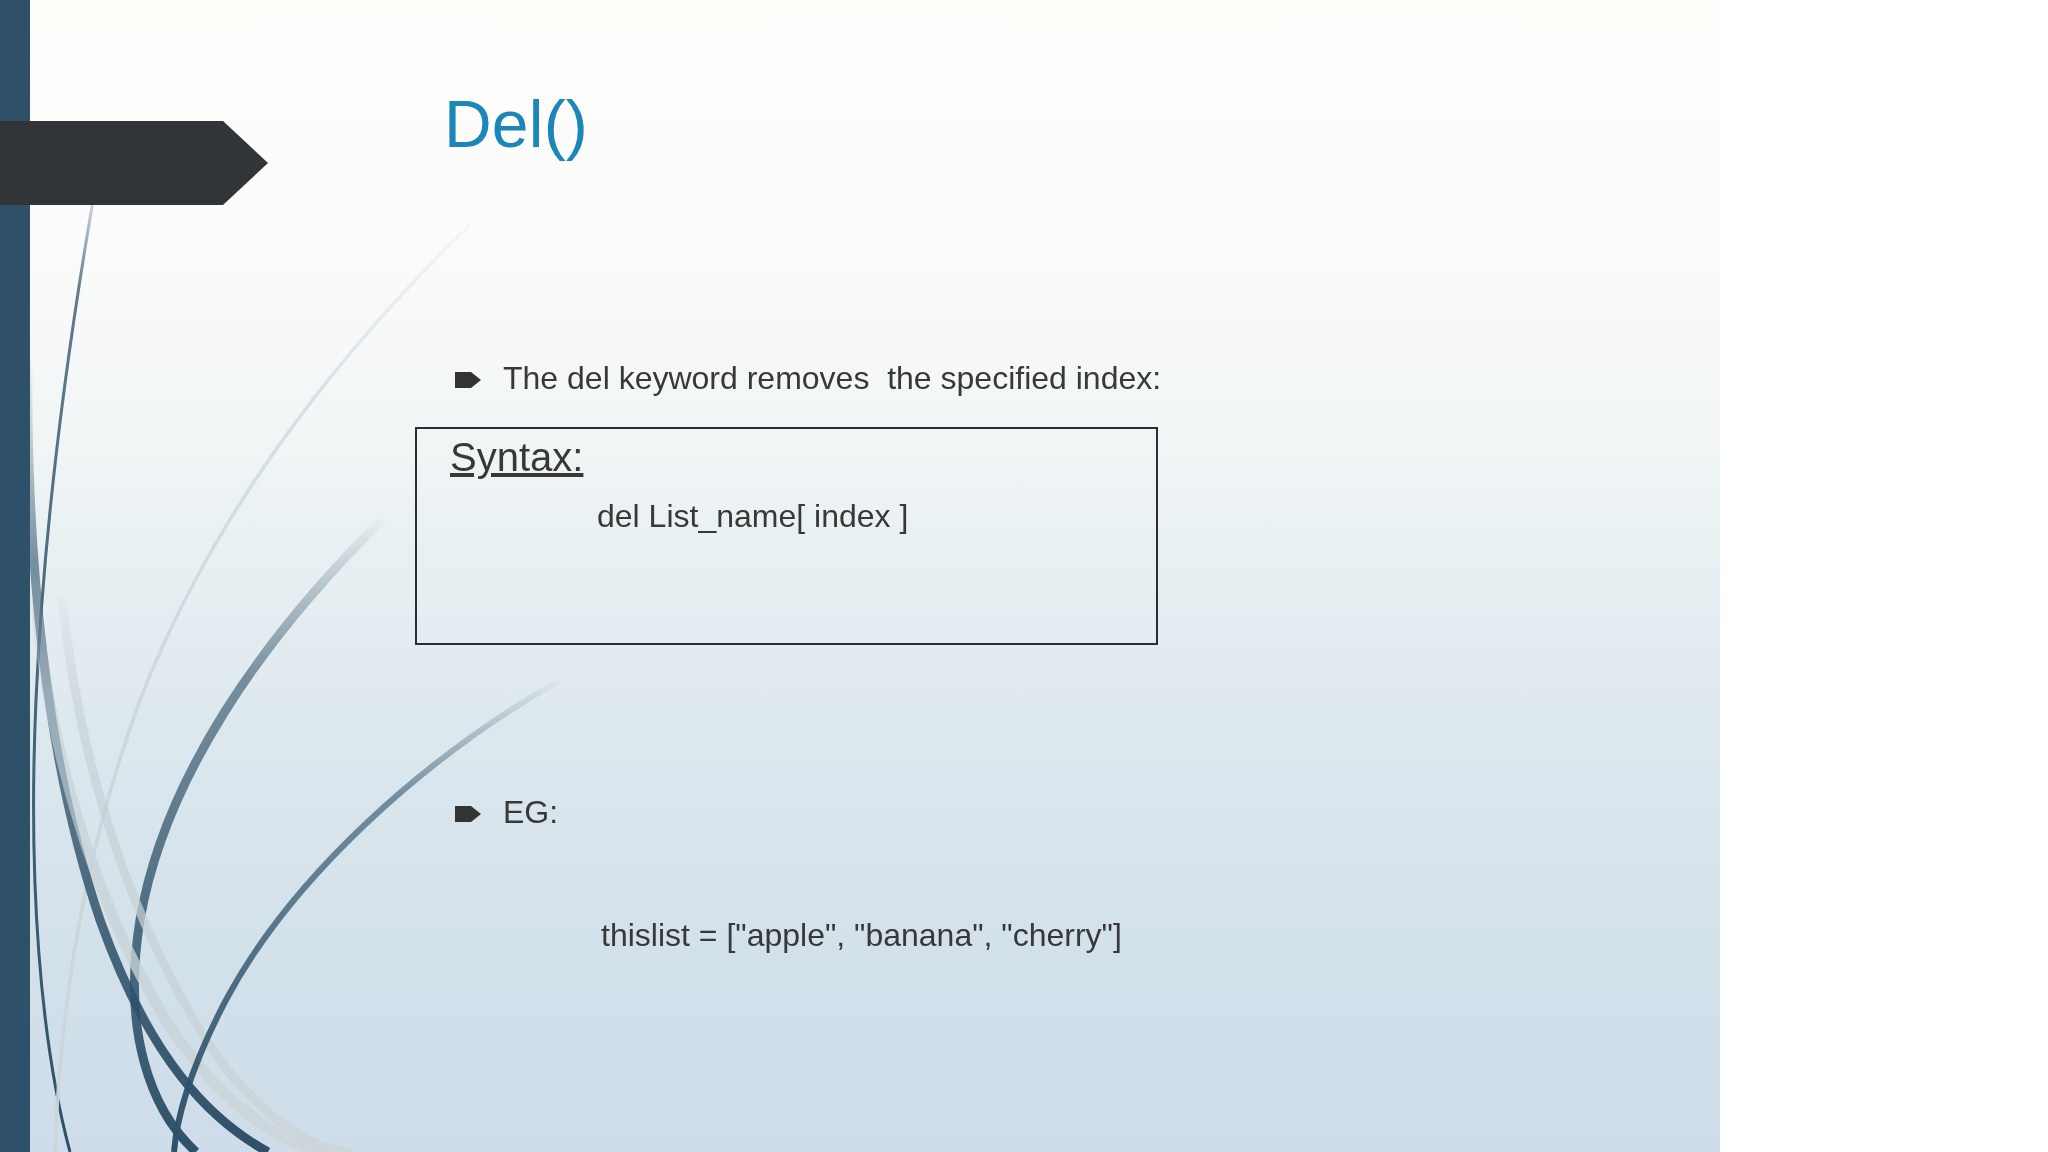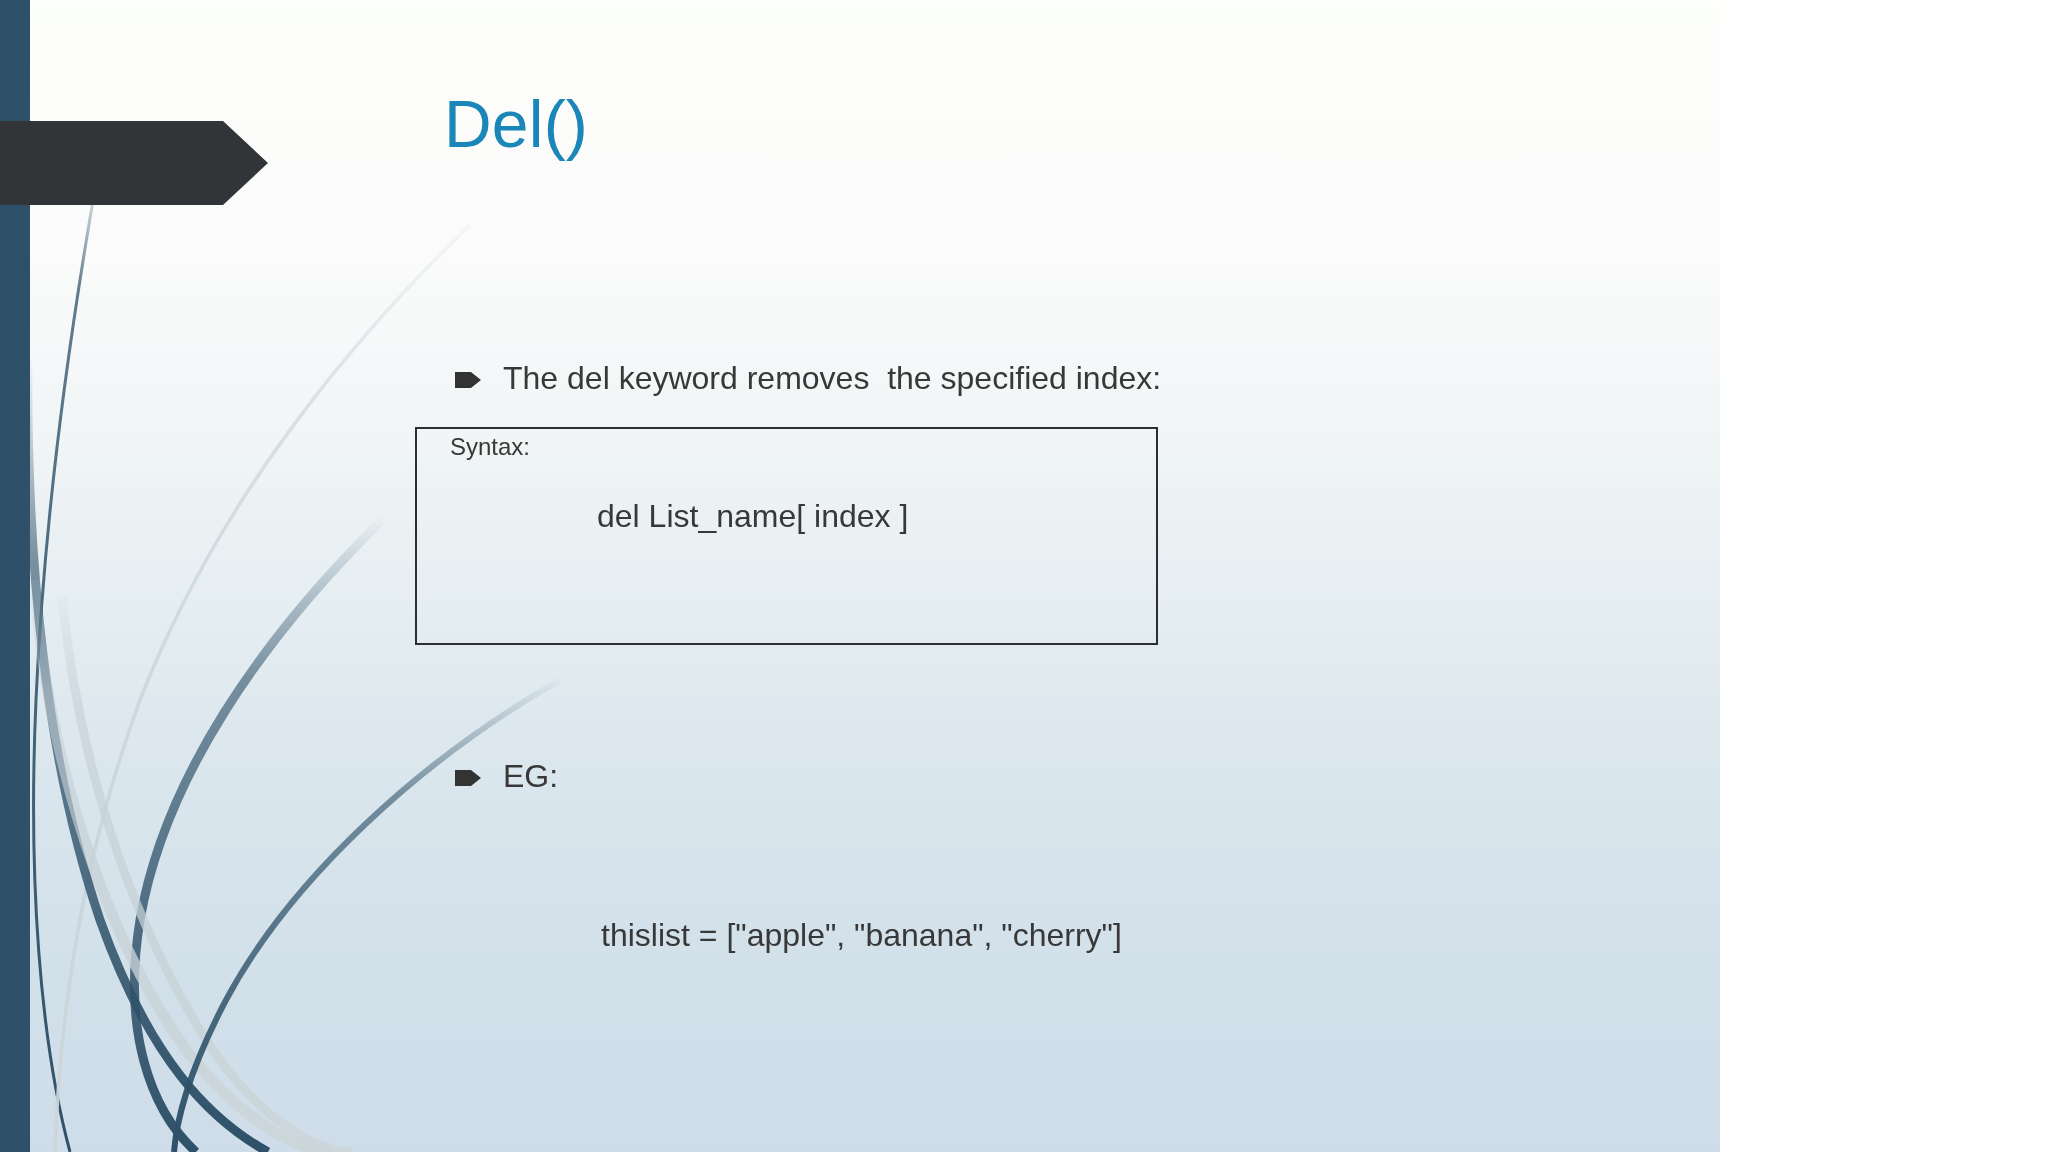--- a/index.html
+++ b/index.html
@@ -70,21 +70,21 @@
     white-space: pre;
   }
 
   
   .bullet-row {
     position: absolute;
     display: flex;
     align-items: flex-start;
   }
   .bullet-row.b1 { left: 455px; top: 358px; }
-  .bullet-row.b2 { left: 455px; top: 756px; }
+  .bullet-row.b2 { left: 455px; top: 792px; }
 
   .bullet-marker {
     width: 26px;
     height: 18px;
     margin-top: 13px;
     margin-right: 22px;
     flex: 0 0 auto;
   }
 
   .bullet-text {
@@ -101,24 +101,25 @@
     top: 427px;
     width: 743px;
     height: 218px;
     border: 2px solid #2b2f33;
     box-sizing: border-box;
   }
   .syntax-label {
     position: absolute;
     left: 450px;
     top: 432px;
-    font-size: 24px;
+    font-size: 40px;
     line-height: 1.26;
     color: #383838;
     white-space: pre;
+    text-decoration: underline;
   }
   .syntax-code {
     position: absolute;
     left: 597px;
     top: 496px;
     font-size: 32px;
     line-height: 1.26;
     color: #383838;
     white-space: pre;
   }

